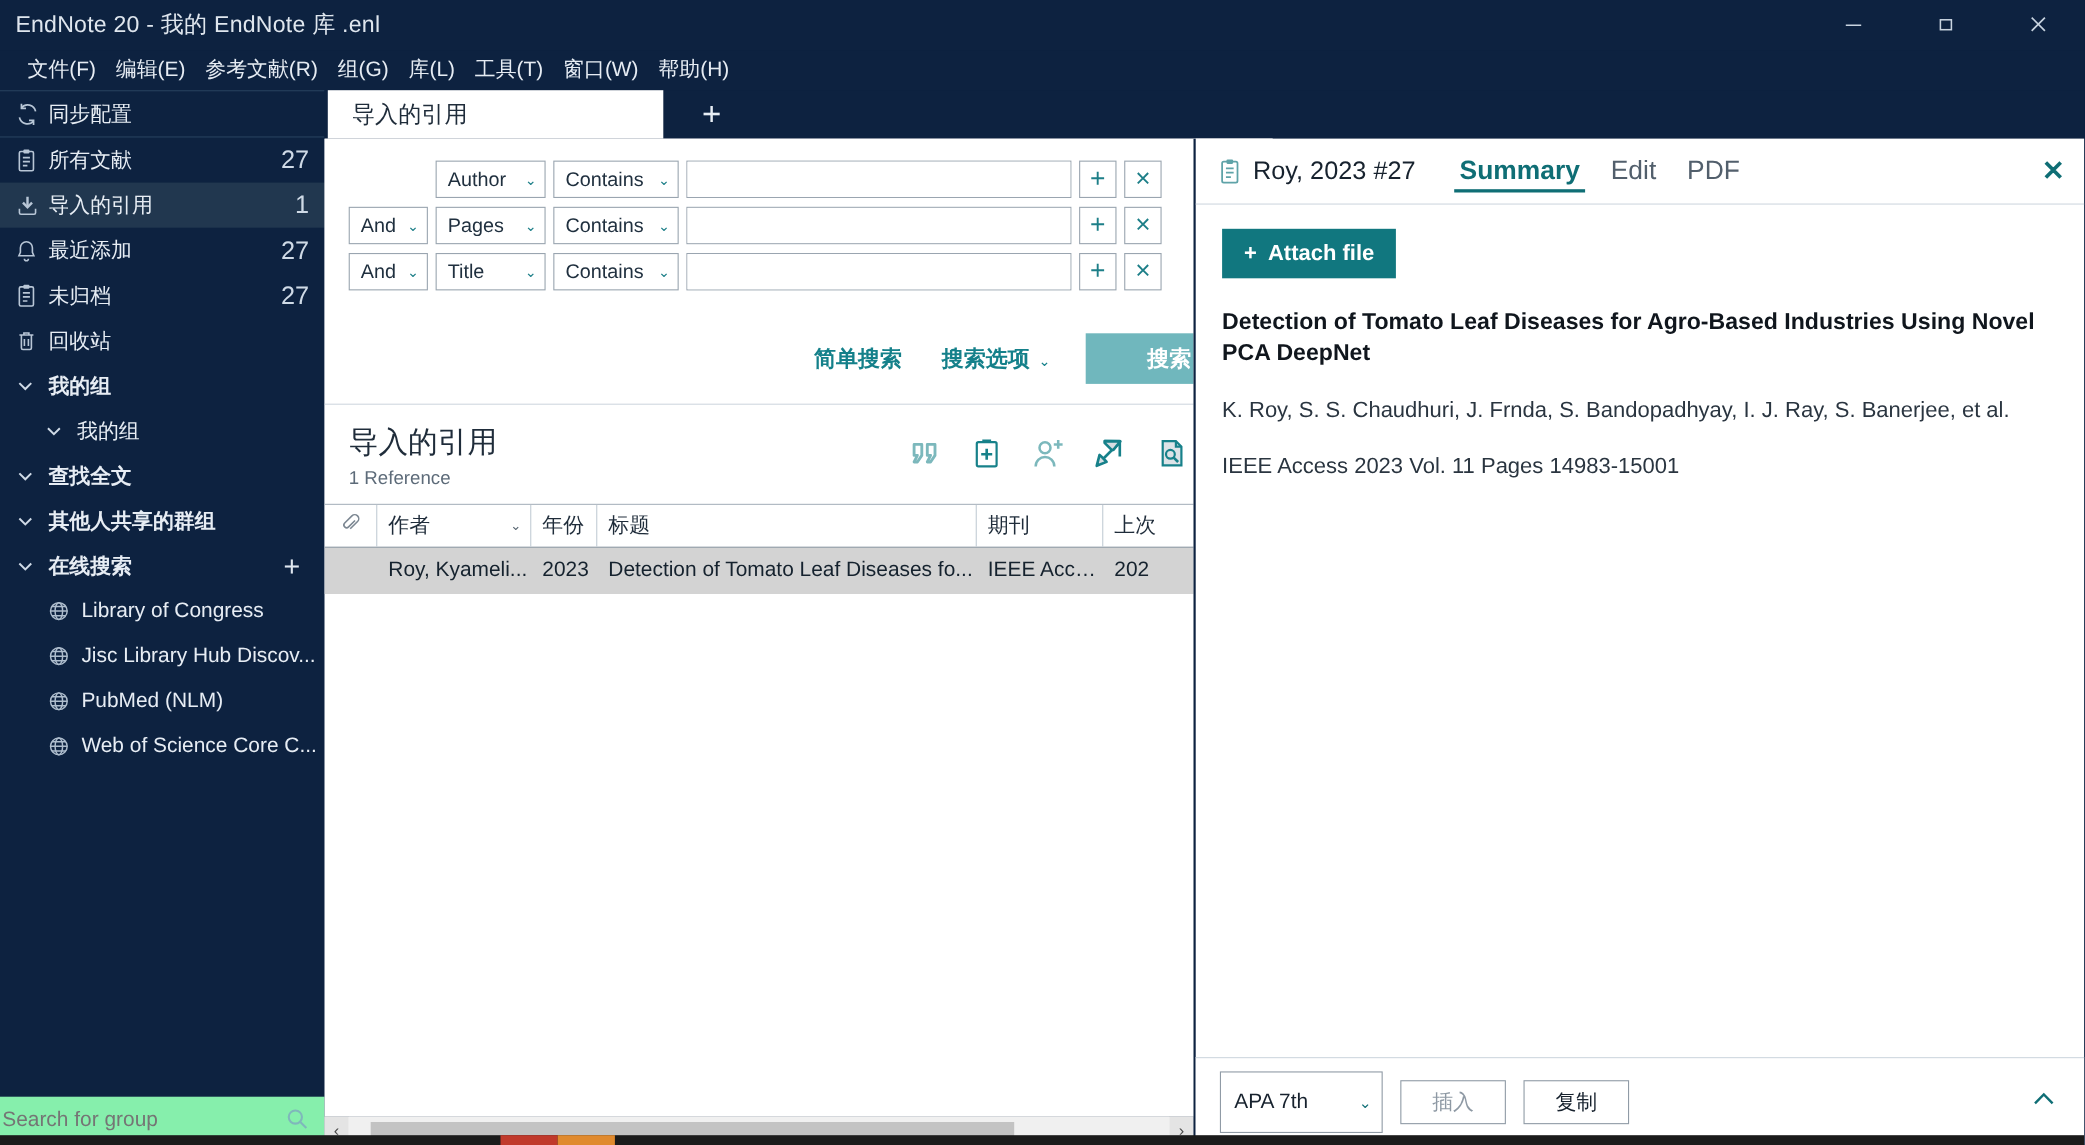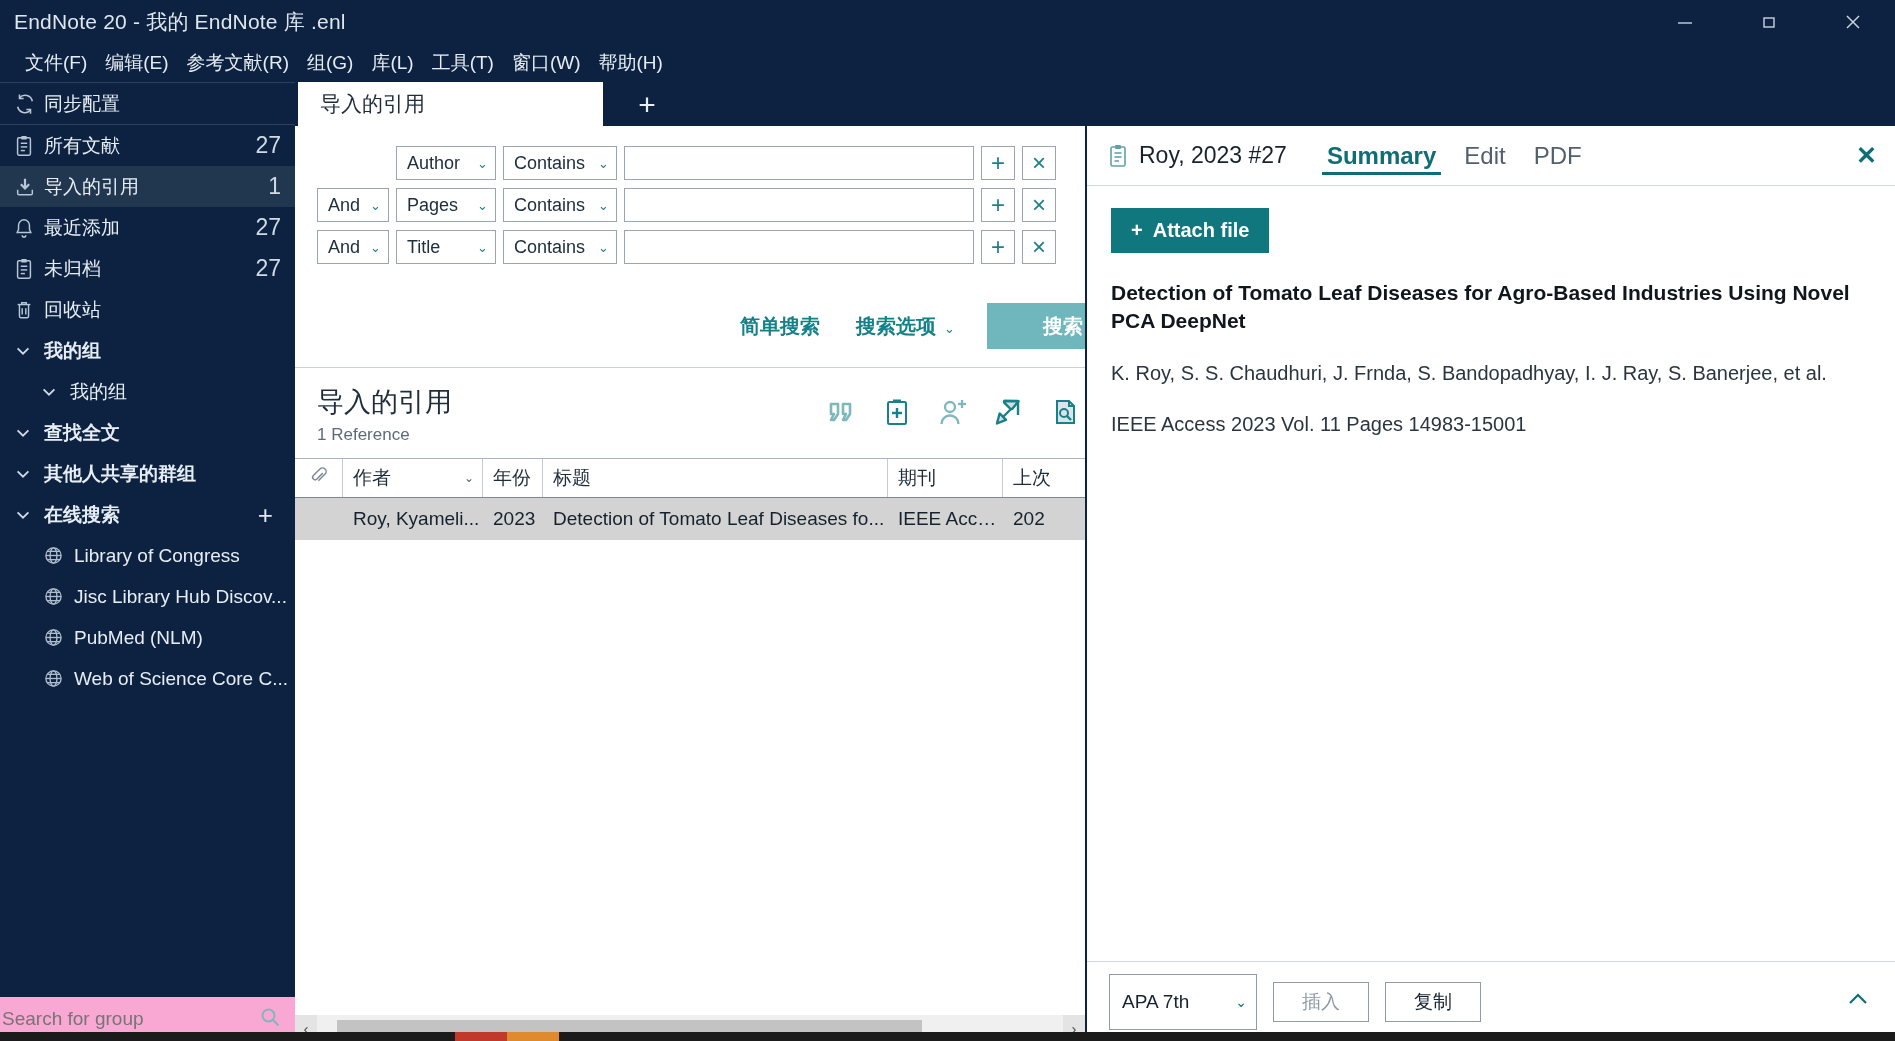--- a/index.html
+++ b/index.html
@@ -67,21 +67,21 @@
   .side-row.sub { padding-left: 44px; }
   .side-row.indent2 { padding-left: 40px; }
   .side-plus { position: absolute; right: 22px; font-size: 26px; color: #dfe7f0; line-height: 1; }
   .chev {
     width: 30px; flex: none; display:inline-flex; align-items:center; justify-content:flex-start; color:#cfdae6;
   }
   .globe-ico { color: #aebdcd; }
 
   .groupsearch {
     position: absolute; left: 0; bottom: 0; width: 295px; height: 44px;
-    background: #f9a8d4; display: flex; align-items: center;
+    background: #86efac; display: flex; align-items: center;
   }
   .groupsearch input {
     border: none; outline: none; flex: 1; font-size: 19px;
     color: #3a4c60; padding-left: 2px; font-family: "Liberation Sans", sans-serif;
     background: transparent;
   }
   .groupsearch .gs-ico { padding: 0 14px 0 8px; color: #7fb7bb; }
 
   
   .tabstrip {

